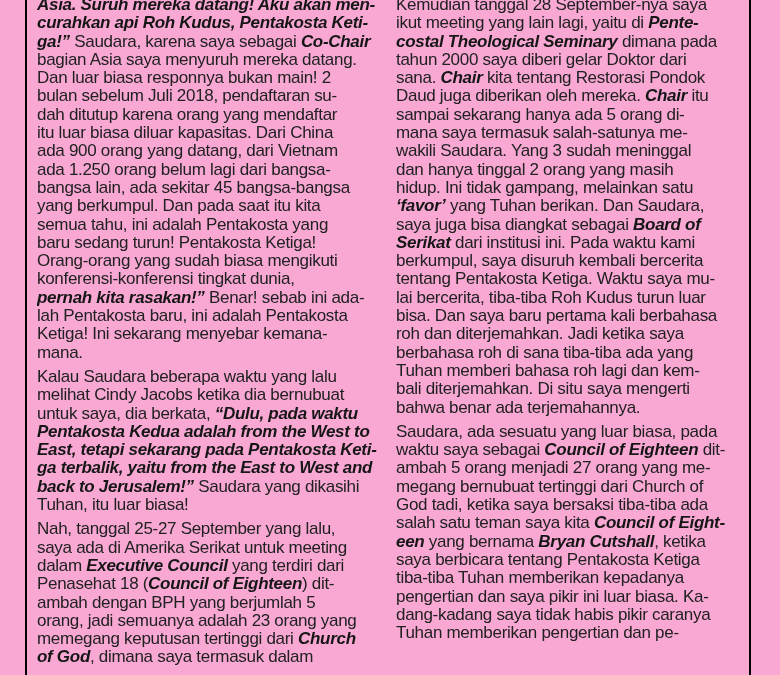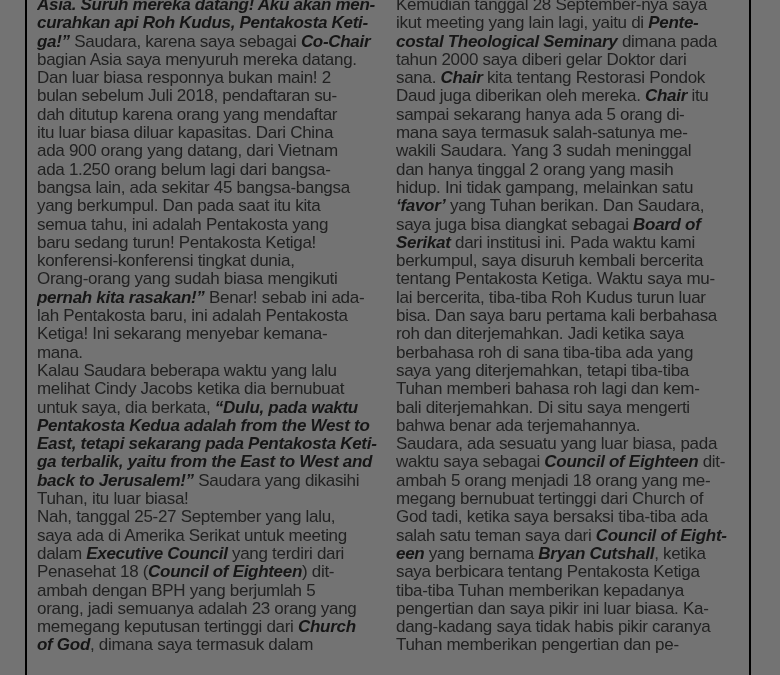--- a/index.html
+++ b/index.html
@@ -4,21 +4,21 @@
 <style>
   html, body {
     margin: 0;
     padding: 0;
     background: #ffffff;
   }
   .page {
     position: relative;
     width: 780px;
     height: 675px;
-    background: #737373;
+    background: #f9a8d4;
     overflow: hidden;
     font-family: "Liberation Sans", sans-serif;
     color: #212121;
   }
   .vrule {
     position: absolute;
     top: 0;
     height: 675px;
     background: #000000;
   }
@@ -31,21 +31,21 @@
   }
   .col-left  { left: 37px;  width: 347px; }
   .col-right { left: 396px; width: 352px; }
   .line {
     height: 18.3px;
     line-height: 18.3px;
     font-size: 17px;
     letter-spacing: -0.3px;
     white-space: nowrap;
   }
-  .para-gap { }
+  .para-gap { margin-top: 6px; }
   .seg-r  { font-style: normal; font-weight: normal; }
   .seg-bi { font-style: italic; font-weight: bold; color: #161616; }
 </style>
 </head>
 <body>
 
 <div class="page">
   <div class="vrule vrule-left"></div>
   <div class="vrule vrule-right"></div>
   <div class="col col-left">
@@ -56,22 +56,22 @@
       <div class="line"><span class="seg-r">Dan luar biasa responnya bukan main! 2</span></div>
       <div class="line"><span class="seg-r">bulan sebelum Juli 2018, pendaftaran su-</span></div>
       <div class="line"><span class="seg-r">dah ditutup karena orang yang mendaftar</span></div>
       <div class="line"><span class="seg-r">itu luar biasa diluar kapasitas. Dari China</span></div>
       <div class="line"><span class="seg-r">ada 900 orang yang datang, dari Vietnam</span></div>
       <div class="line"><span class="seg-r">ada 1.250 orang belum lagi dari bangsa-</span></div>
       <div class="line"><span class="seg-r">bangsa lain, ada sekitar 45 bangsa-bangsa</span></div>
       <div class="line"><span class="seg-r">yang berkumpul. Dan pada saat itu kita</span></div>
       <div class="line"><span class="seg-r">semua tahu, ini adalah Pentakosta yang</span></div>
       <div class="line"><span class="seg-r">baru sedang turun! Pentakosta Ketiga!</span></div>
+      <div class="line"><span class="seg-r">Orang-orang yang sudah biasa mengikuti</span></div>
       <div class="line"><span class="seg-r">konferensi-konferensi tingkat dunia,</span></div>
-      <div class="line"><span class="seg-r">Orang-orang yang sudah biasa mengikuti</span></div>
       <div class="line"><span class="seg-bi">pernah kita rasakan!”</span><span class="seg-r"> Benar! sebab ini ada-</span></div>
       <div class="line"><span class="seg-r">lah Pentakosta baru, ini adalah Pentakosta</span></div>
       <div class="line"><span class="seg-r">Ketiga! Ini sekarang menyebar kemana-</span></div>
       <div class="line"><span class="seg-r">mana.</span></div>
       <div class="line para-gap"><span class="seg-r">Kalau Saudara beberapa waktu yang lalu</span></div>
       <div class="line"><span class="seg-r">melihat Cindy Jacobs ketika dia bernubuat</span></div>
       <div class="line"><span class="seg-r">untuk saya, dia berkata, </span><span class="seg-bi">“Dulu, pada waktu</span></div>
       <div class="line"><span class="seg-bi">Pentakosta Kedua adalah from the West to</span></div>
       <div class="line"><span class="seg-bi">East, tetapi sekarang pada Pentakosta Keti-</span></div>
       <div class="line"><span class="seg-bi">ga terbalik, yaitu from the East to West and</span></div>
@@ -100,30 +100,29 @@
       <div class="line"><span class="seg-r">hidup. Ini tidak gampang, melainkan satu</span></div>
       <div class="line"><span class="seg-bi">‘favor’</span><span class="seg-r"> yang Tuhan berikan. Dan Saudara,</span></div>
       <div class="line"><span class="seg-r">saya juga bisa diangkat sebagai </span><span class="seg-bi">Board of</span></div>
       <div class="line"><span class="seg-bi">Serikat</span><span class="seg-r"> dari institusi ini. Pada waktu kami</span></div>
       <div class="line"><span class="seg-r">berkumpul, saya disuruh kembali bercerita</span></div>
       <div class="line"><span class="seg-r">tentang Pentakosta Ketiga. Waktu saya mu-</span></div>
       <div class="line"><span class="seg-r">lai bercerita, tiba-tiba Roh Kudus turun luar</span></div>
       <div class="line"><span class="seg-r">bisa. Dan saya baru pertama kali berbahasa</span></div>
       <div class="line"><span class="seg-r">roh dan diterjemahkan. Jadi ketika saya</span></div>
       <div class="line"><span class="seg-r">berbahasa roh di sana tiba-tiba ada yang</span></div>
-      <div class="line"><span class="seg-r">saya yang diterjemahkan, tetapi tiba-tiba</span></div>
       <div class="line"><span class="seg-r">Tuhan memberi bahasa roh lagi dan kem-</span></div>
       <div class="line"><span class="seg-r">bali diterjemahkan. Di situ saya mengerti</span></div>
       <div class="line"><span class="seg-r">bahwa benar ada terjemahannya.</span></div>
       <div class="line para-gap"><span class="seg-r">Saudara, ada sesuatu yang luar biasa, pada</span></div>
       <div class="line"><span class="seg-r">waktu saya sebagai </span><span class="seg-bi">Council of Eighteen</span><span class="seg-r"> dit-</span></div>
-      <div class="line"><span class="seg-r">ambah 5 orang menjadi 18 orang yang me-</span></div>
+      <div class="line"><span class="seg-r">ambah 5 orang menjadi 27 orang yang me-</span></div>
       <div class="line"><span class="seg-r">megang bernubuat tertinggi dari Church of</span></div>
       <div class="line"><span class="seg-r">God tadi, ketika saya bersaksi tiba-tiba ada</span></div>
-      <div class="line"><span class="seg-r">salah satu teman saya dari </span><span class="seg-bi">Council of Eight-</span></div>
+      <div class="line"><span class="seg-r">salah satu teman saya kita </span><span class="seg-bi">Council of Eight-</span></div>
       <div class="line"><span class="seg-bi">een</span><span class="seg-r"> yang bernama </span><span class="seg-bi">Bryan Cutshall</span><span class="seg-r">, ketika</span></div>
       <div class="line"><span class="seg-r">saya berbicara tentang Pentakosta Ketiga</span></div>
       <div class="line"><span class="seg-r">tiba-tiba Tuhan memberikan kepadanya</span></div>
       <div class="line"><span class="seg-r">pengertian dan saya pikir ini luar biasa. Ka-</span></div>
       <div class="line"><span class="seg-r">dang-kadang saya tidak habis pikir caranya</span></div>
       <div class="line"><span class="seg-r">Tuhan memberikan pengertian dan pe-</span></div>
     </div>
 </div>
 
 </body></html>

